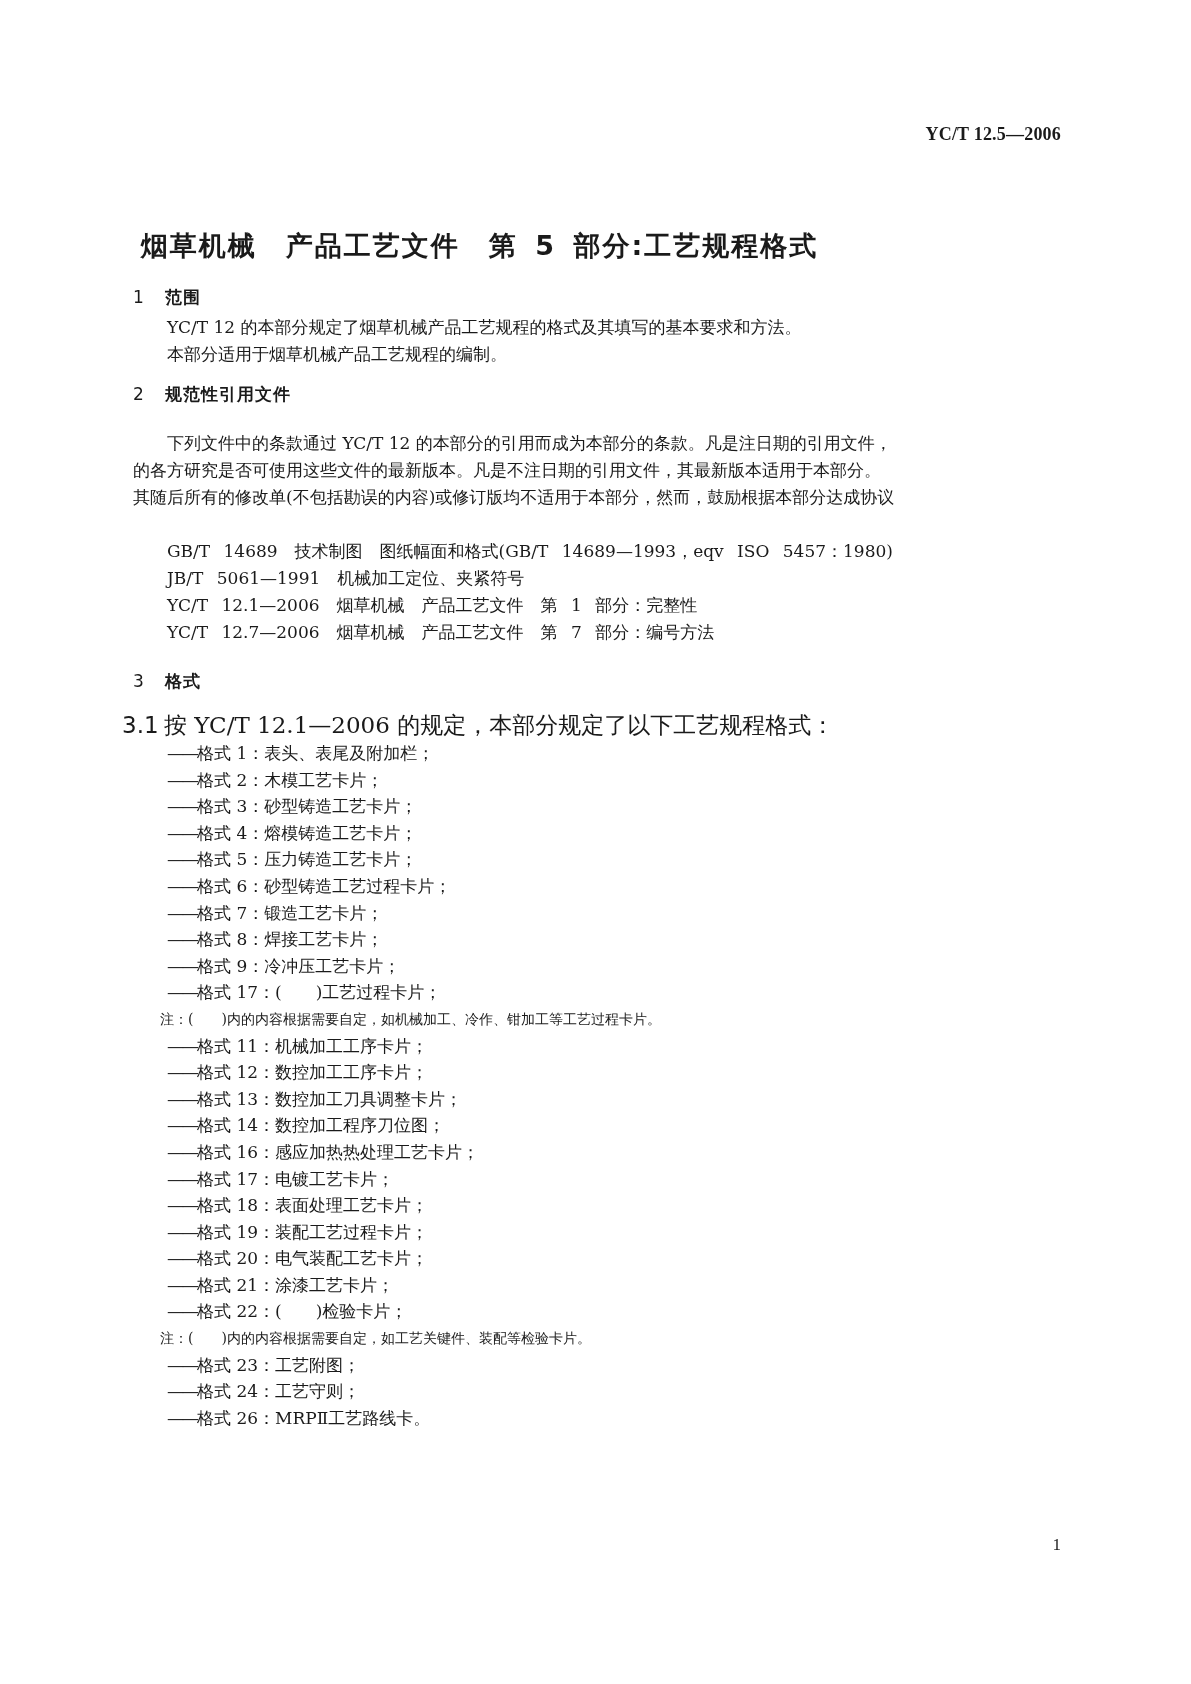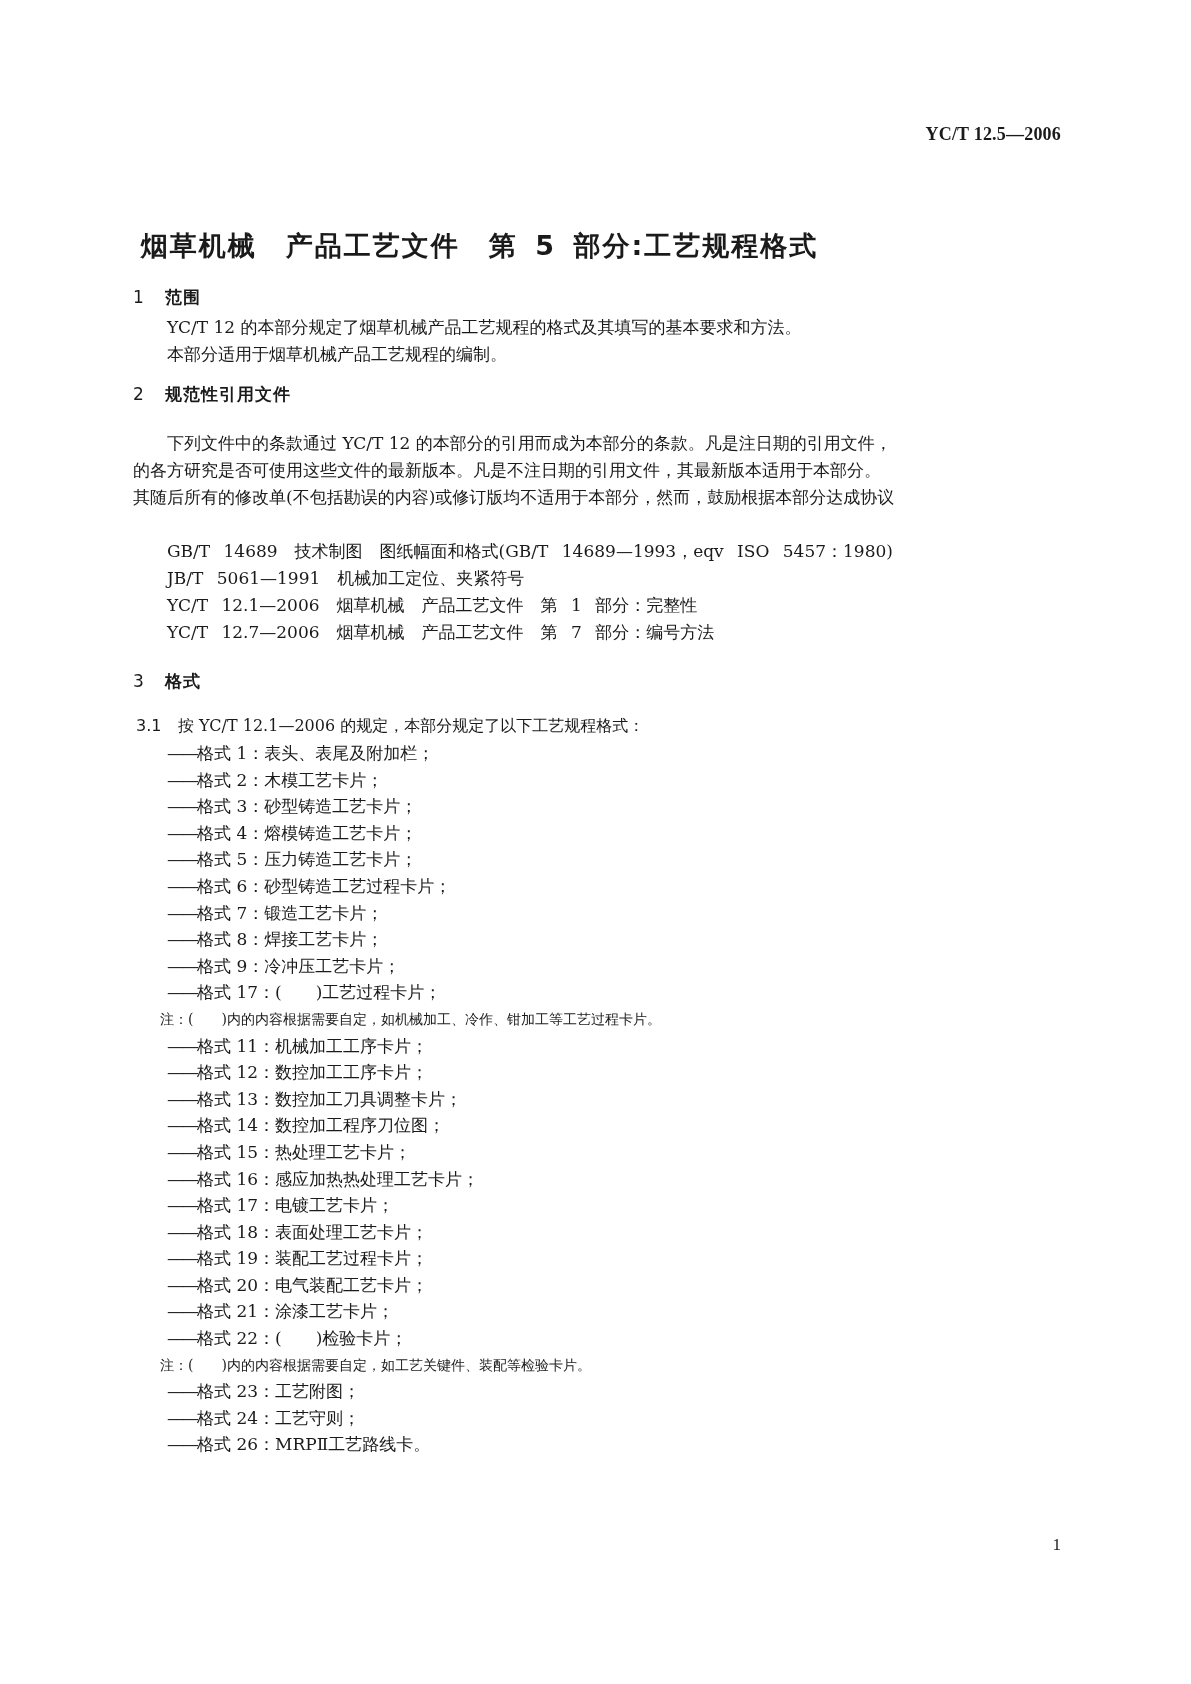--- a/index.html
+++ b/index.html
@@ -73,23 +73,23 @@
       top: 538px;
       font-size: 17px;
       line-height: 27px;
     }
     .ref-item {
       white-space: nowrap;
       word-spacing: 8px;
     }
     .clause-intro {
       position: absolute;
-      left: 136px;
+      left: 122px;
       top: 712px;
-      font-size: 16px;
+      font-size: 23px;
       line-height: 27px;
       white-space: nowrap;
     }
     .clause-intro .cnum {
       display: inline-block;
       width: 42px;
       font-family: "DejaVu Sans", "Liberation Sans", sans-serif;
     }
     .format-list {
       position: absolute;
@@ -165,21 +165,20 @@
     <div class="format-item"><span class="dash">——</span><span>格式 6：砂型铸造工艺过程卡片；</span></div>
     <div class="format-item"><span class="dash">——</span><span>格式 7：锻造工艺卡片；</span></div>
     <div class="format-item"><span class="dash">——</span><span>格式 8：焊接工艺卡片；</span></div>
     <div class="format-item"><span class="dash">——</span><span>格式 9：冷冲压工艺卡片；</span></div>
     <div class="format-item"><span class="dash">——</span><span>格式 17：(　　)工艺过程卡片；</span></div>
     <div class="note">注：(　　)内的内容根据需要自定，如机械加工、冷作、钳加工等工艺过程卡片。</div>
     <div class="format-item"><span class="dash">——</span><span>格式 11：机械加工工序卡片；</span></div>
     <div class="format-item"><span class="dash">——</span><span>格式 12：数控加工工序卡片；</span></div>
     <div class="format-item"><span class="dash">——</span><span>格式 13：数控加工刀具调整卡片；</span></div>
     <div class="format-item"><span class="dash">——</span><span>格式 14：数控加工程序刀位图；</span></div>
-    <div class="format-item"><span class="dash">——</span><span>格式 15：热处理工艺卡片；</span></div>
     <div class="format-item"><span class="dash">——</span><span>格式 16：感应加热热处理工艺卡片；</span></div>
     <div class="format-item"><span class="dash">——</span><span>格式 17：电镀工艺卡片；</span></div>
     <div class="format-item"><span class="dash">——</span><span>格式 18：表面处理工艺卡片；</span></div>
     <div class="format-item"><span class="dash">——</span><span>格式 19：装配工艺过程卡片；</span></div>
     <div class="format-item"><span class="dash">——</span><span>格式 20：电气装配工艺卡片；</span></div>
     <div class="format-item"><span class="dash">——</span><span>格式 21：涂漆工艺卡片；</span></div>
     <div class="format-item"><span class="dash">——</span><span>格式 22：(　　)检验卡片；</span></div>
     <div class="note">注：(　　)内的内容根据需要自定，如工艺关键件、装配等检验卡片。</div>
     <div class="format-item"><span class="dash">——</span><span>格式 23：工艺附图；</span></div>
     <div class="format-item"><span class="dash">——</span><span>格式 24：工艺守则；</span></div>

